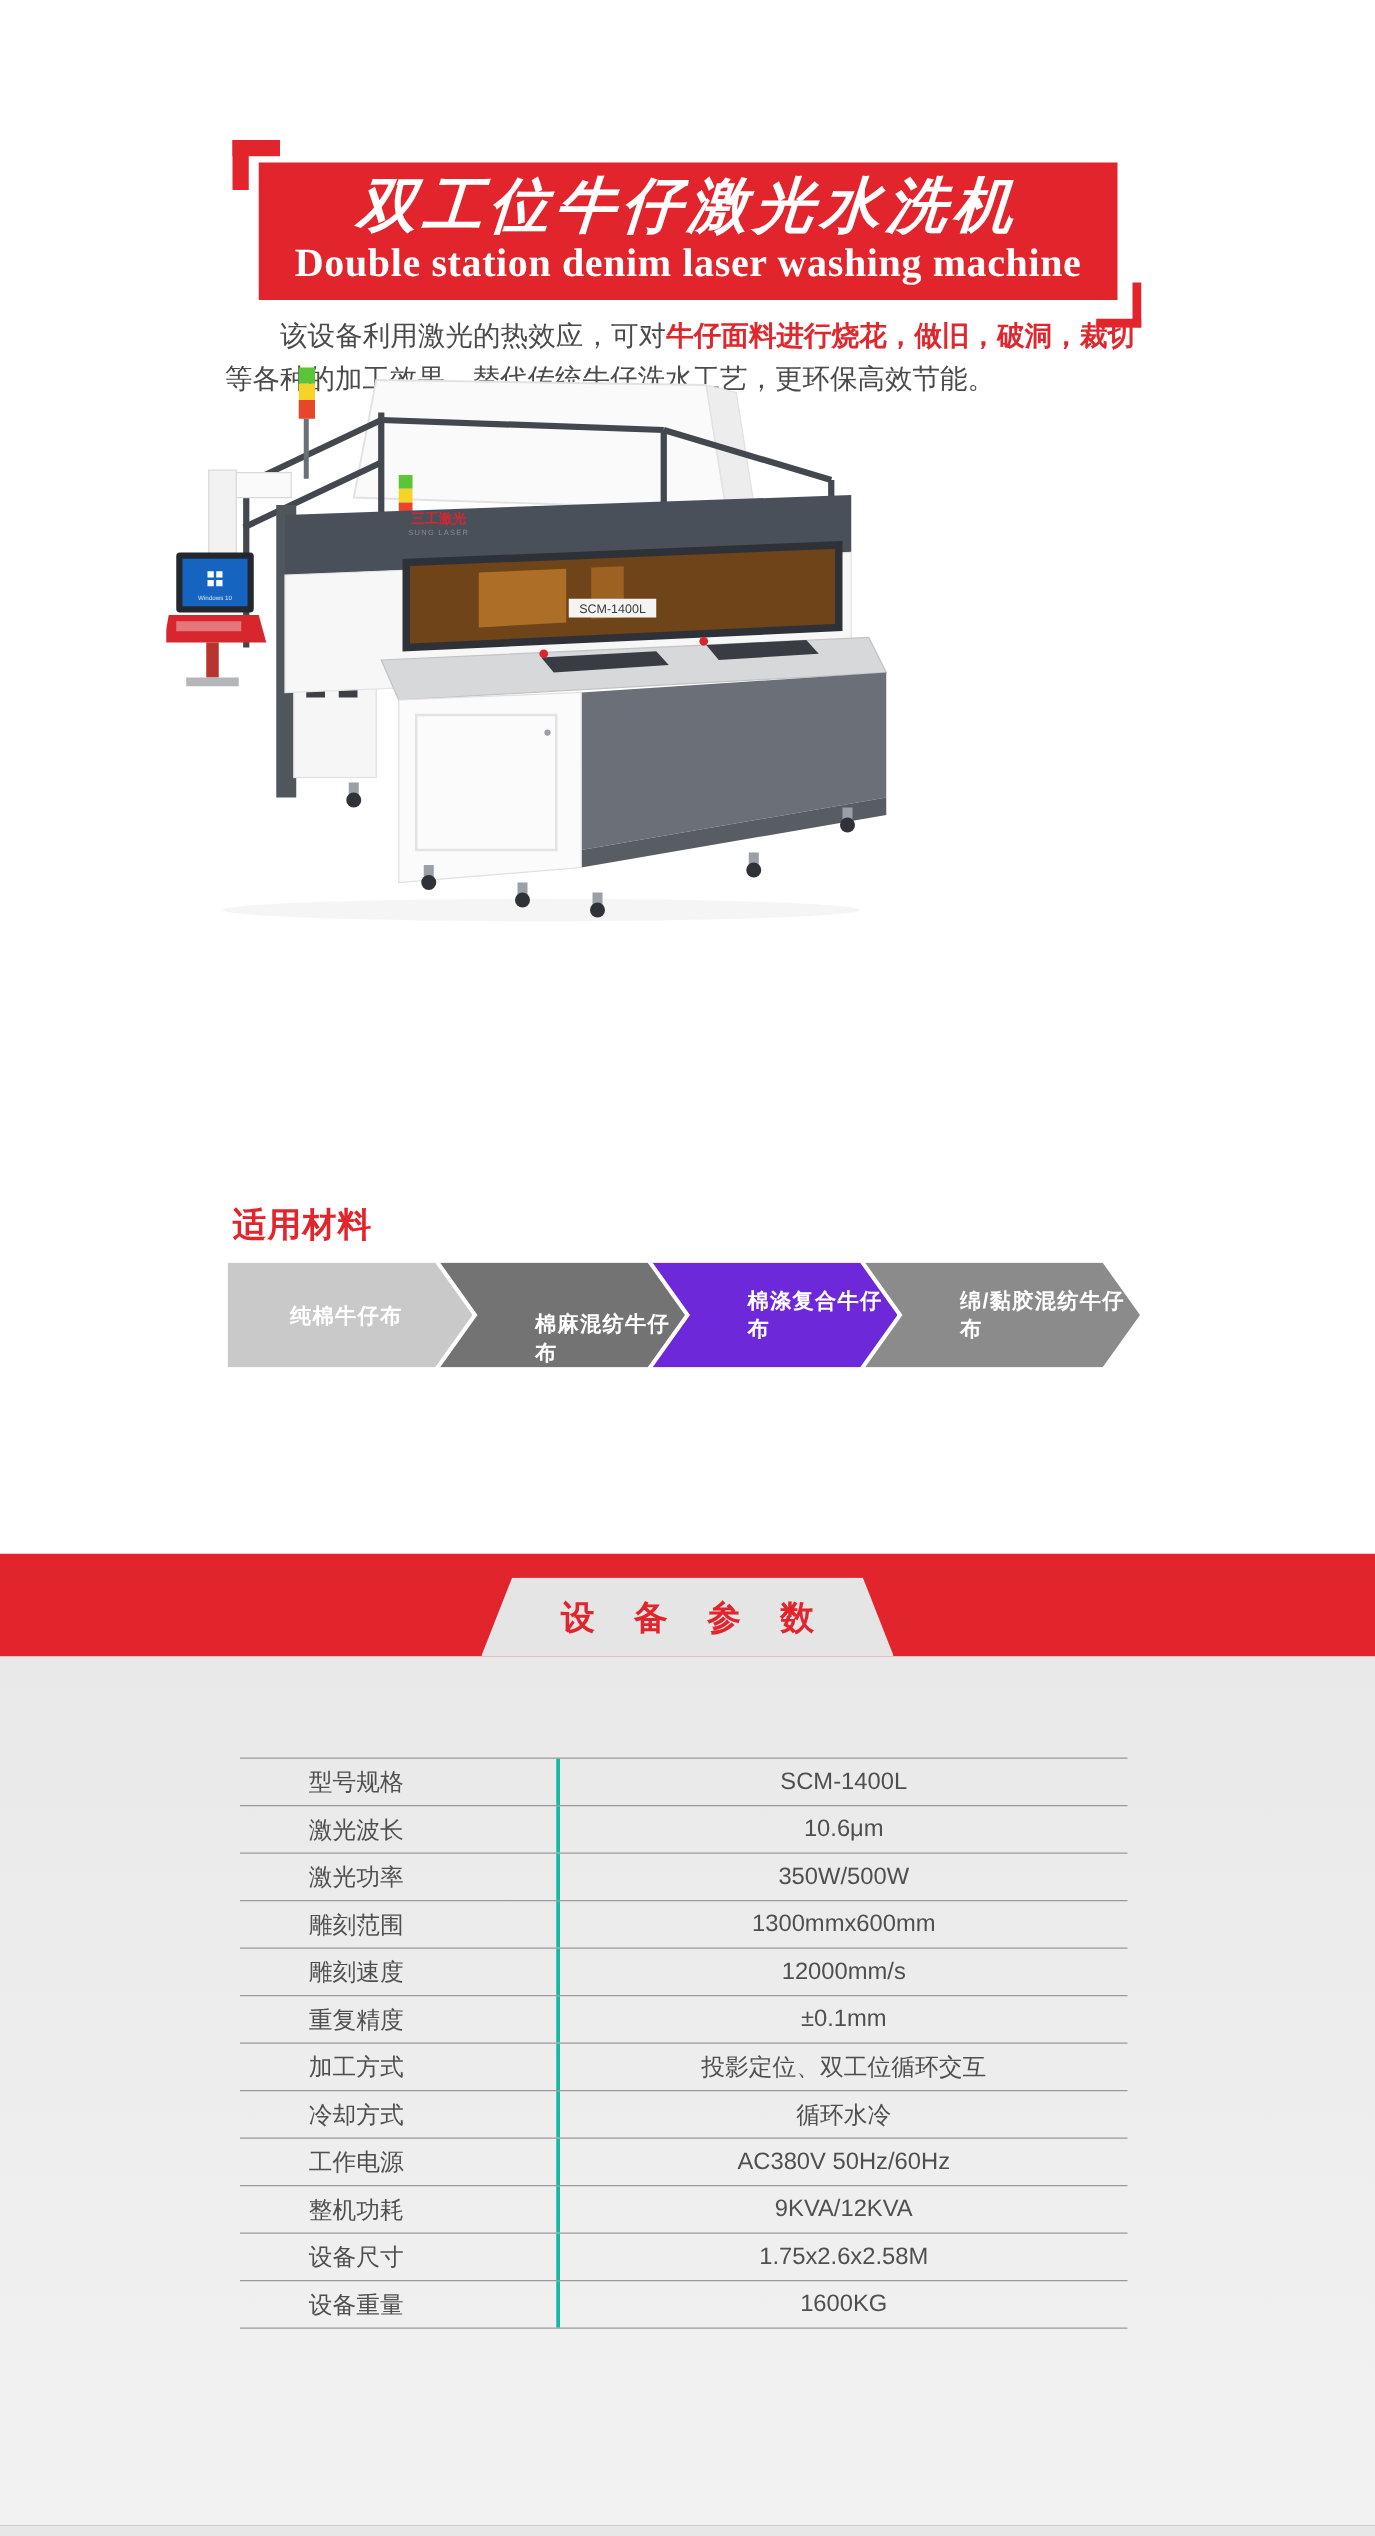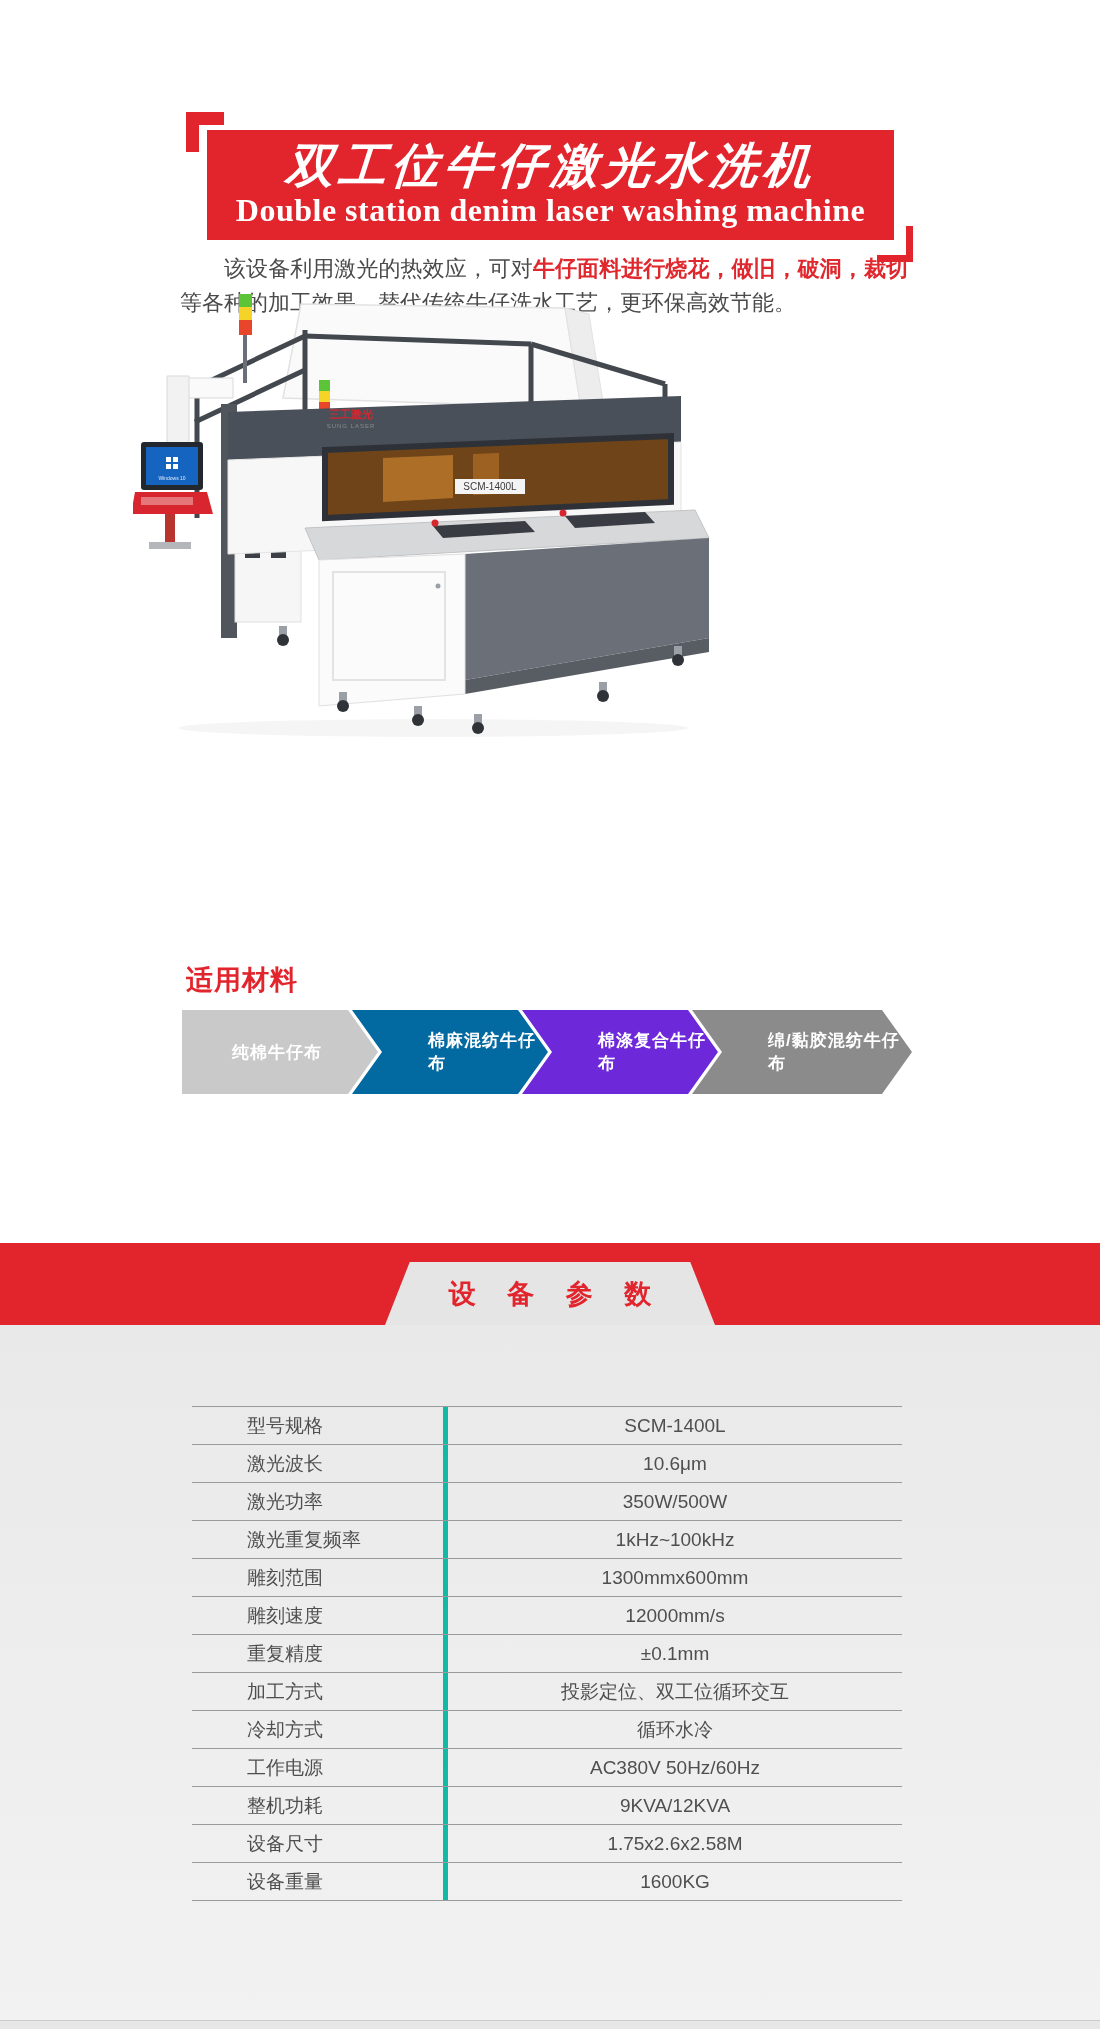--- a/index.html
+++ b/index.html
@@ -34,41 +34,41 @@
                color:#e2242c;letter-spacing:1px;}
   .mat-strip{position:absolute;left:182px;top:1010px;display:flex;height:67px;}
   .seg{height:84px;display:flex;align-items:center;color:#ffffff;font-weight:bold;
        font-size:17px;letter-spacing:1px;box-sizing:border-box;width:196px;
        clip-path:polygon(0 0,calc(100% - 30px) 0,100% 50%,calc(100% - 30px) 100%,0 100%);
        padding-left:50px;}
   .seg + .seg{margin-left:-26px;
        clip-path:polygon(0 0,calc(100% - 30px) 0,100% 50%,calc(100% - 30px) 100%,0 100%,30px 50%);
        padding-left:76px;}
   .s1{background:#c9c9c9;}
-  .s2{background:#0369a1;}
+  .s2{background:#737373;align-items:flex-end;}
   .s3{background:#6d28d9;}
   .s4{background:#8b8b8b;width:220px;padding-right:8px;}
 
   
   .grey-section{position:absolute;left:0;top:1325px;width:1100px;height:704px;
                 background:linear-gradient(#e9e9e9,#f2f2f2);}
   .param-banner{position:absolute;left:0;top:1243px;width:1100px;height:82px;background:#e2242c;}
   .param-trapezoid{position:absolute;left:385px;top:1262px;width:330px;height:63px;
                    background:#e5e5e5;clip-path:polygon(7.5% 0,92.5% 0,100% 100%,0 100%);
                    display:flex;align-items:center;justify-content:center;}
   .param-trapezoid span{color:#e2242c;font-size:27px;font-weight:bold;letter-spacing:12px;
                         padding-left:12px;}
 
   
   .spec-table{position:absolute;left:192px;top:1406px;width:710px;
               border-top:1px solid #9a9a9a;}
   .trow{display:flex;height:37px;border-bottom:1px solid #9a9a9a;
         font-size:19px;color:#4f4f4f;}
   .tlabel{width:256px;box-sizing:border-box;padding-left:55px;display:flex;
-          align-items:center;border-right:5px solid #14b8a6;}
+          align-items:center;border-right:3px solid #14b8a6;}
   .tvalue{flex:1;display:flex;align-items:center;justify-content:center;text-align:center;}
 
   .bottom-line{position:absolute;left:0;top:2020px;width:1100px;height:1px;background:#cccccc;}
   .bottom-strip{position:absolute;left:0;top:2021px;width:1100px;height:8px;background:#e7e7e7;}
 </style>
 </head>
 <body>
 
 <div class="page">
 
@@ -217,24 +217,20 @@
       </div>
     <div class="trow">
         <div class="tlabel">激光波长</div>
         <div class="tvalue">10.6μm</div>
       </div>
     <div class="trow">
         <div class="tlabel">激光功率</div>
         <div class="tvalue">350W/500W</div>
       </div>
     <div class="trow">
-        <div class="tlabel">激光重复频率</div>
-        <div class="tvalue">1kHz~100kHz</div>
-      </div>
-    <div class="trow">
         <div class="tlabel">雕刻范围</div>
         <div class="tvalue">1300mmx600mm</div>
       </div>
     <div class="trow">
         <div class="tlabel">雕刻速度</div>
         <div class="tvalue">12000mm/s</div>
       </div>
     <div class="trow">
         <div class="tlabel">重复精度</div>
         <div class="tvalue">±0.1mm</div>

